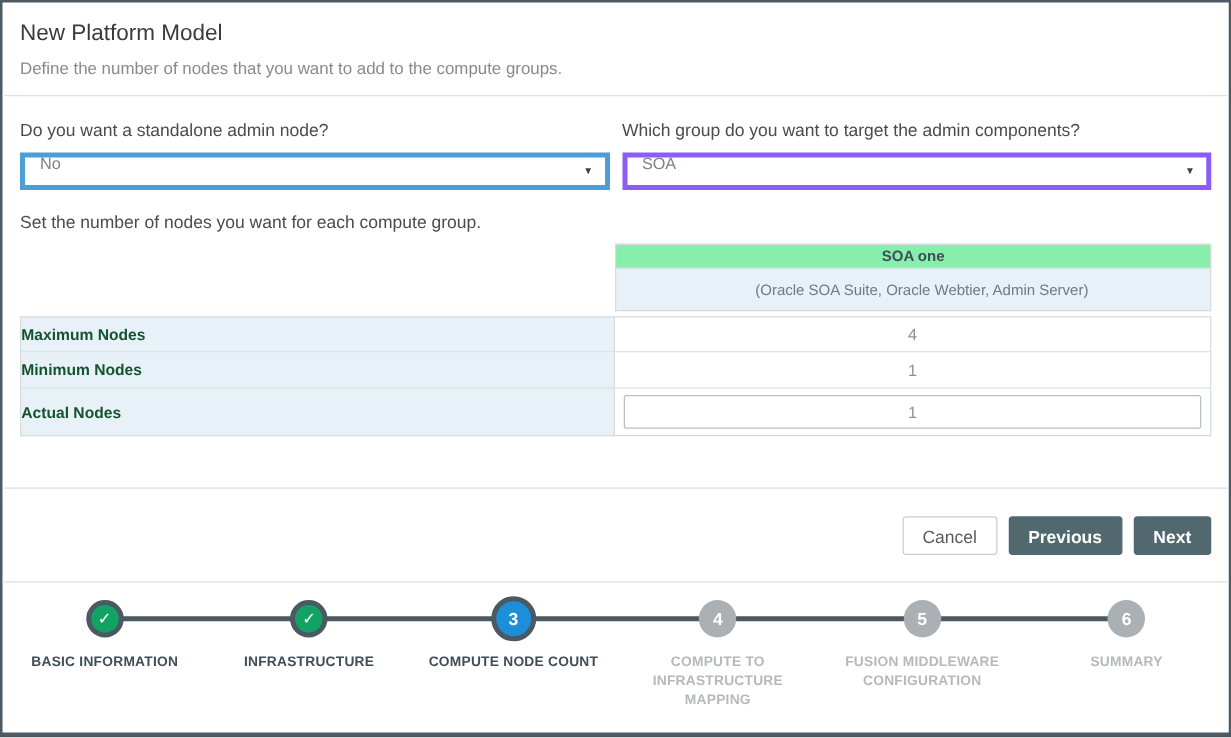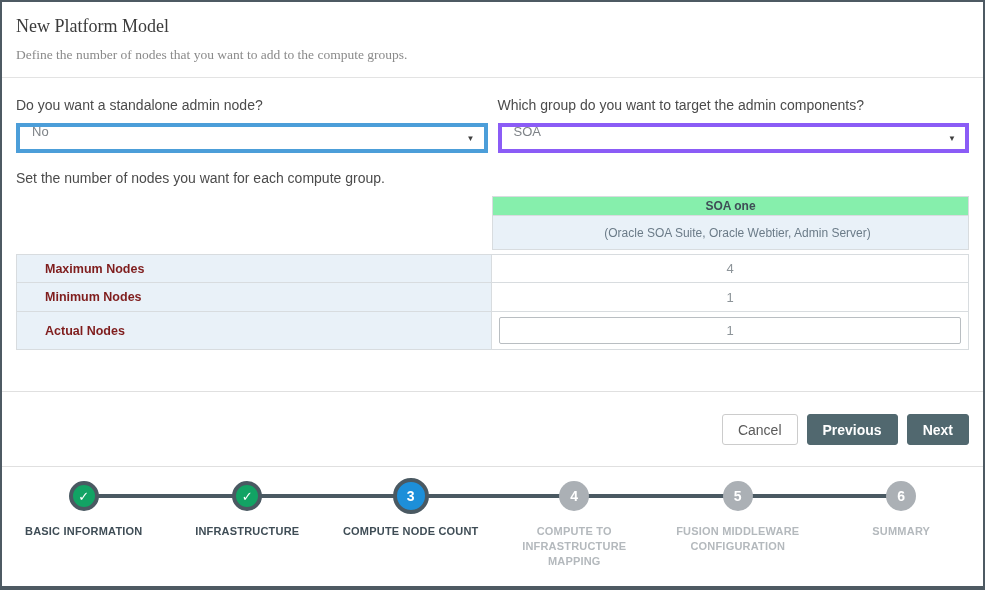--- a/index.html
+++ b/index.html
@@ -9,21 +9,21 @@
     font-family:"Liberation Sans","DejaVu Sans",sans-serif;
     position:relative; overflow:hidden;
   }
   .dialog {
     width:985px; height:590px;
     border:2px solid #4e5a63; border-bottom-width:4px;
     background:#fff; position:relative;
   }
 
   
-  .dlg-header { padding:14px 16px 0 14px;font-family:Liberation Serif, serif; }
+  .dlg-header { padding:14px 16px 0 14px; }
   .dlg-title { font-size:18px; font-weight:400; color:#3b3b3b; }
   .dlg-subtitle { margin-top:10px; font-size:13.5px; color:#8a8a8a; }
   .header-divider { border:none; border-top:1px solid #e3e3e3; margin-top:14px; }
 
   
   .questions-row { display:flex; gap:10px; margin:19px 14px 0 14px; }
   .question { flex:1; }
   .q-label { font-size:14px; color:#4b4b4b; }
   .select {
     margin-top:10px; height:30px; border:4px solid #8b5cf6; background:#fff;
@@ -49,22 +49,22 @@
     background:#86efac; height:20px; display:flex; align-items:center; justify-content:center;
     font-size:12px; font-weight:bold; color:#3f4d56;
   }
   .group-comp {
     background:#e9f1f8; height:34px; border-top:none;
     display:flex; align-items:center; justify-content:center;
     font-size:12px; color:#6b7b88;padding-left:14px;
   }
   .t-body { margin-top:4px; }
   .label-cell {
-    background:#e9f1f8; display:flex; align-items:center; padding-left:28px;
-    font-size:12.5px; font-weight:bold; color:#7f1d1d;
+    background:#e9f1f8; display:flex; align-items:center; padding-left:0;
+    font-size:12.5px; font-weight:bold; color:#14532d;
   }
   .value-cell {
     background:#fff; border-left:none; display:flex; align-items:center; justify-content:center;
     font-size:13px; color:#8d9499;
   }
   .t-body .t-grid + .t-grid .cell { border-top:none; }
   .row-h { height:29px; }
   .row-actual .label-cell, .row-actual .value-cell { height:38px; }
   .actual-input {
     width:100%; margin:0 7px; height:27px; border:1px solid #b9bec2; border-radius:2px;

